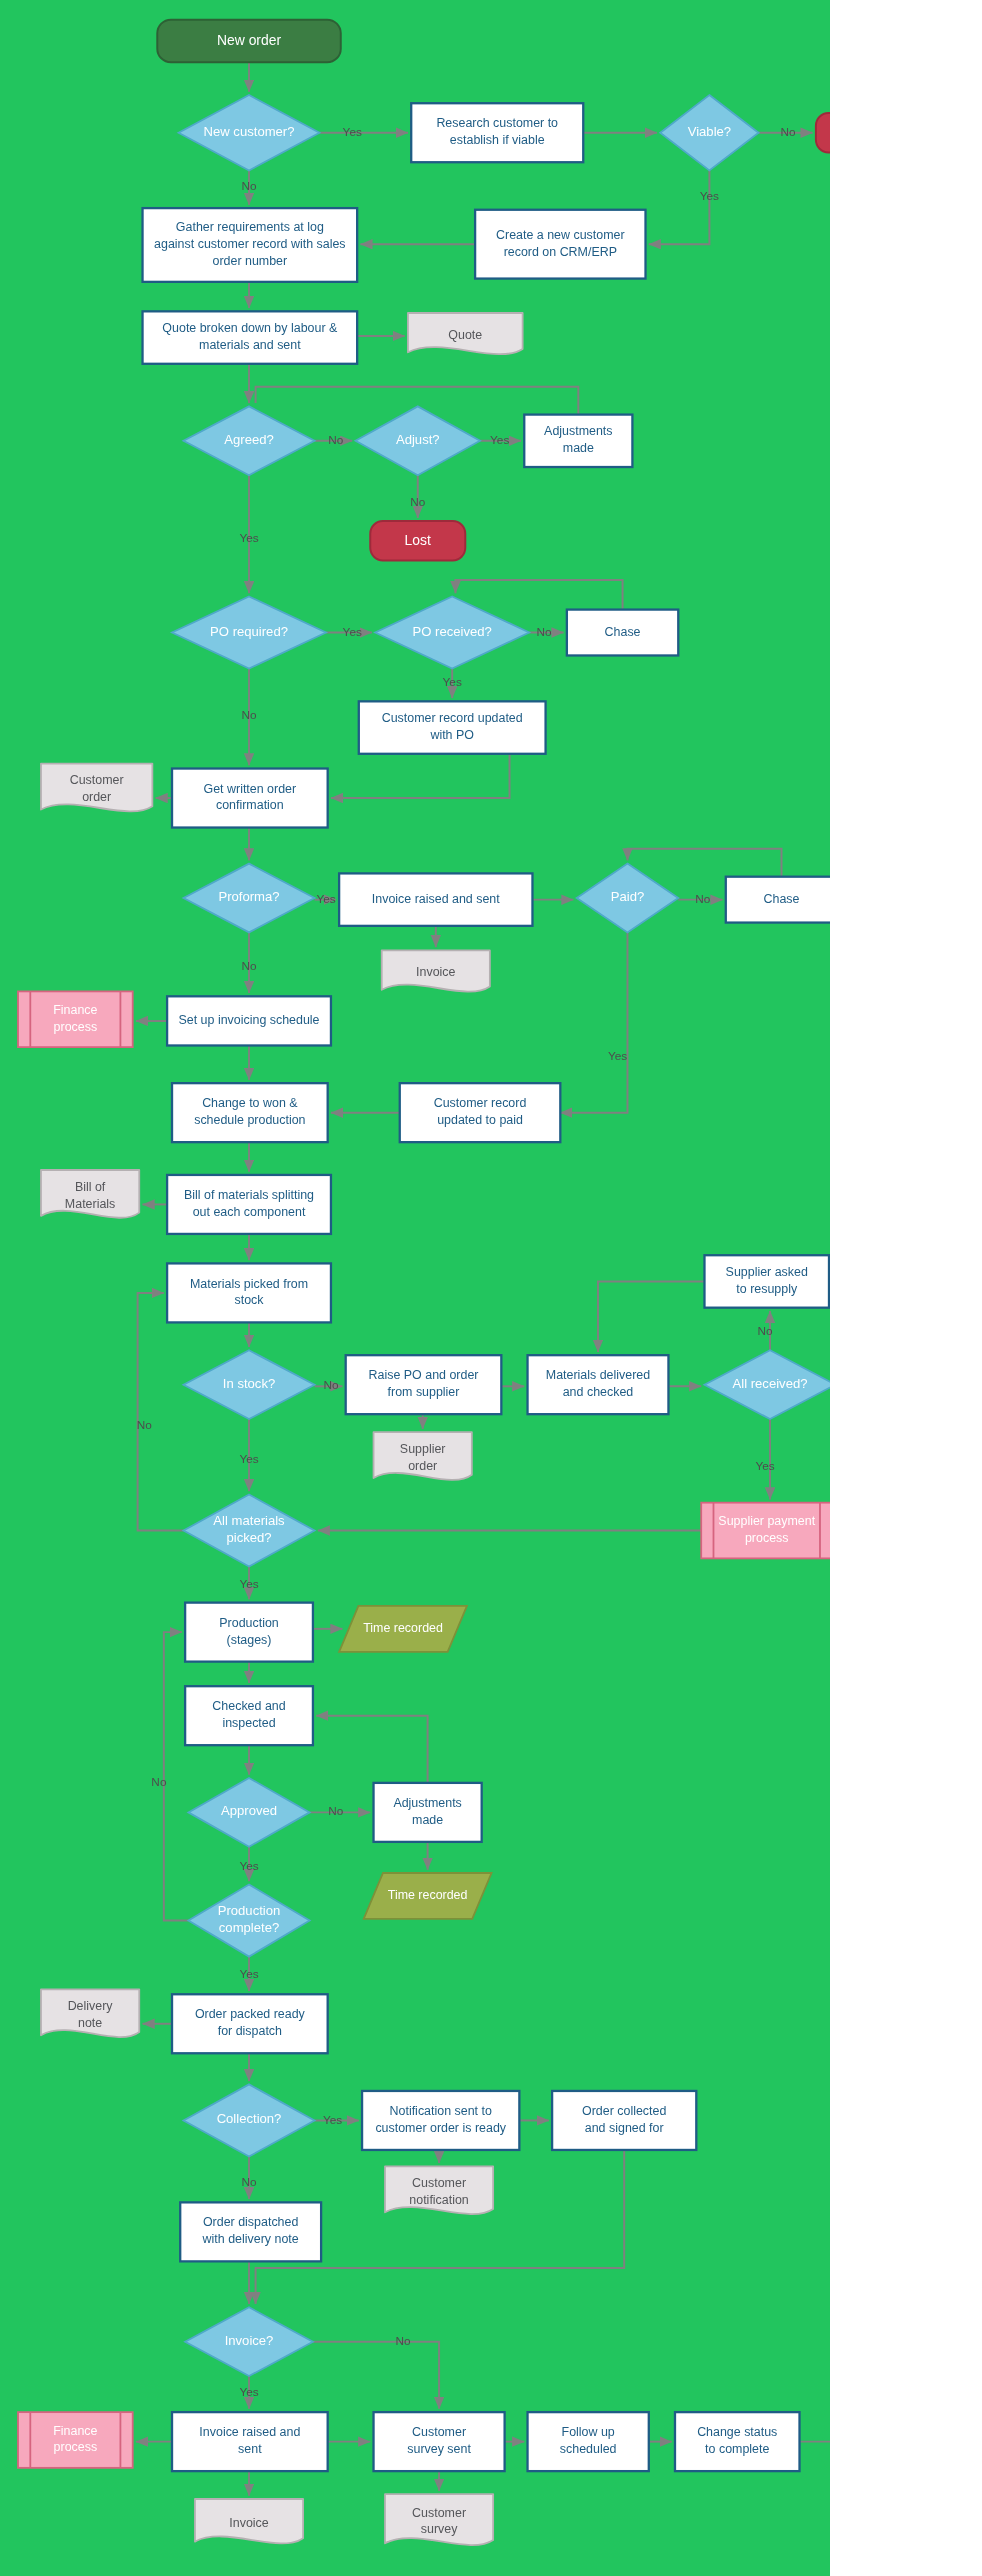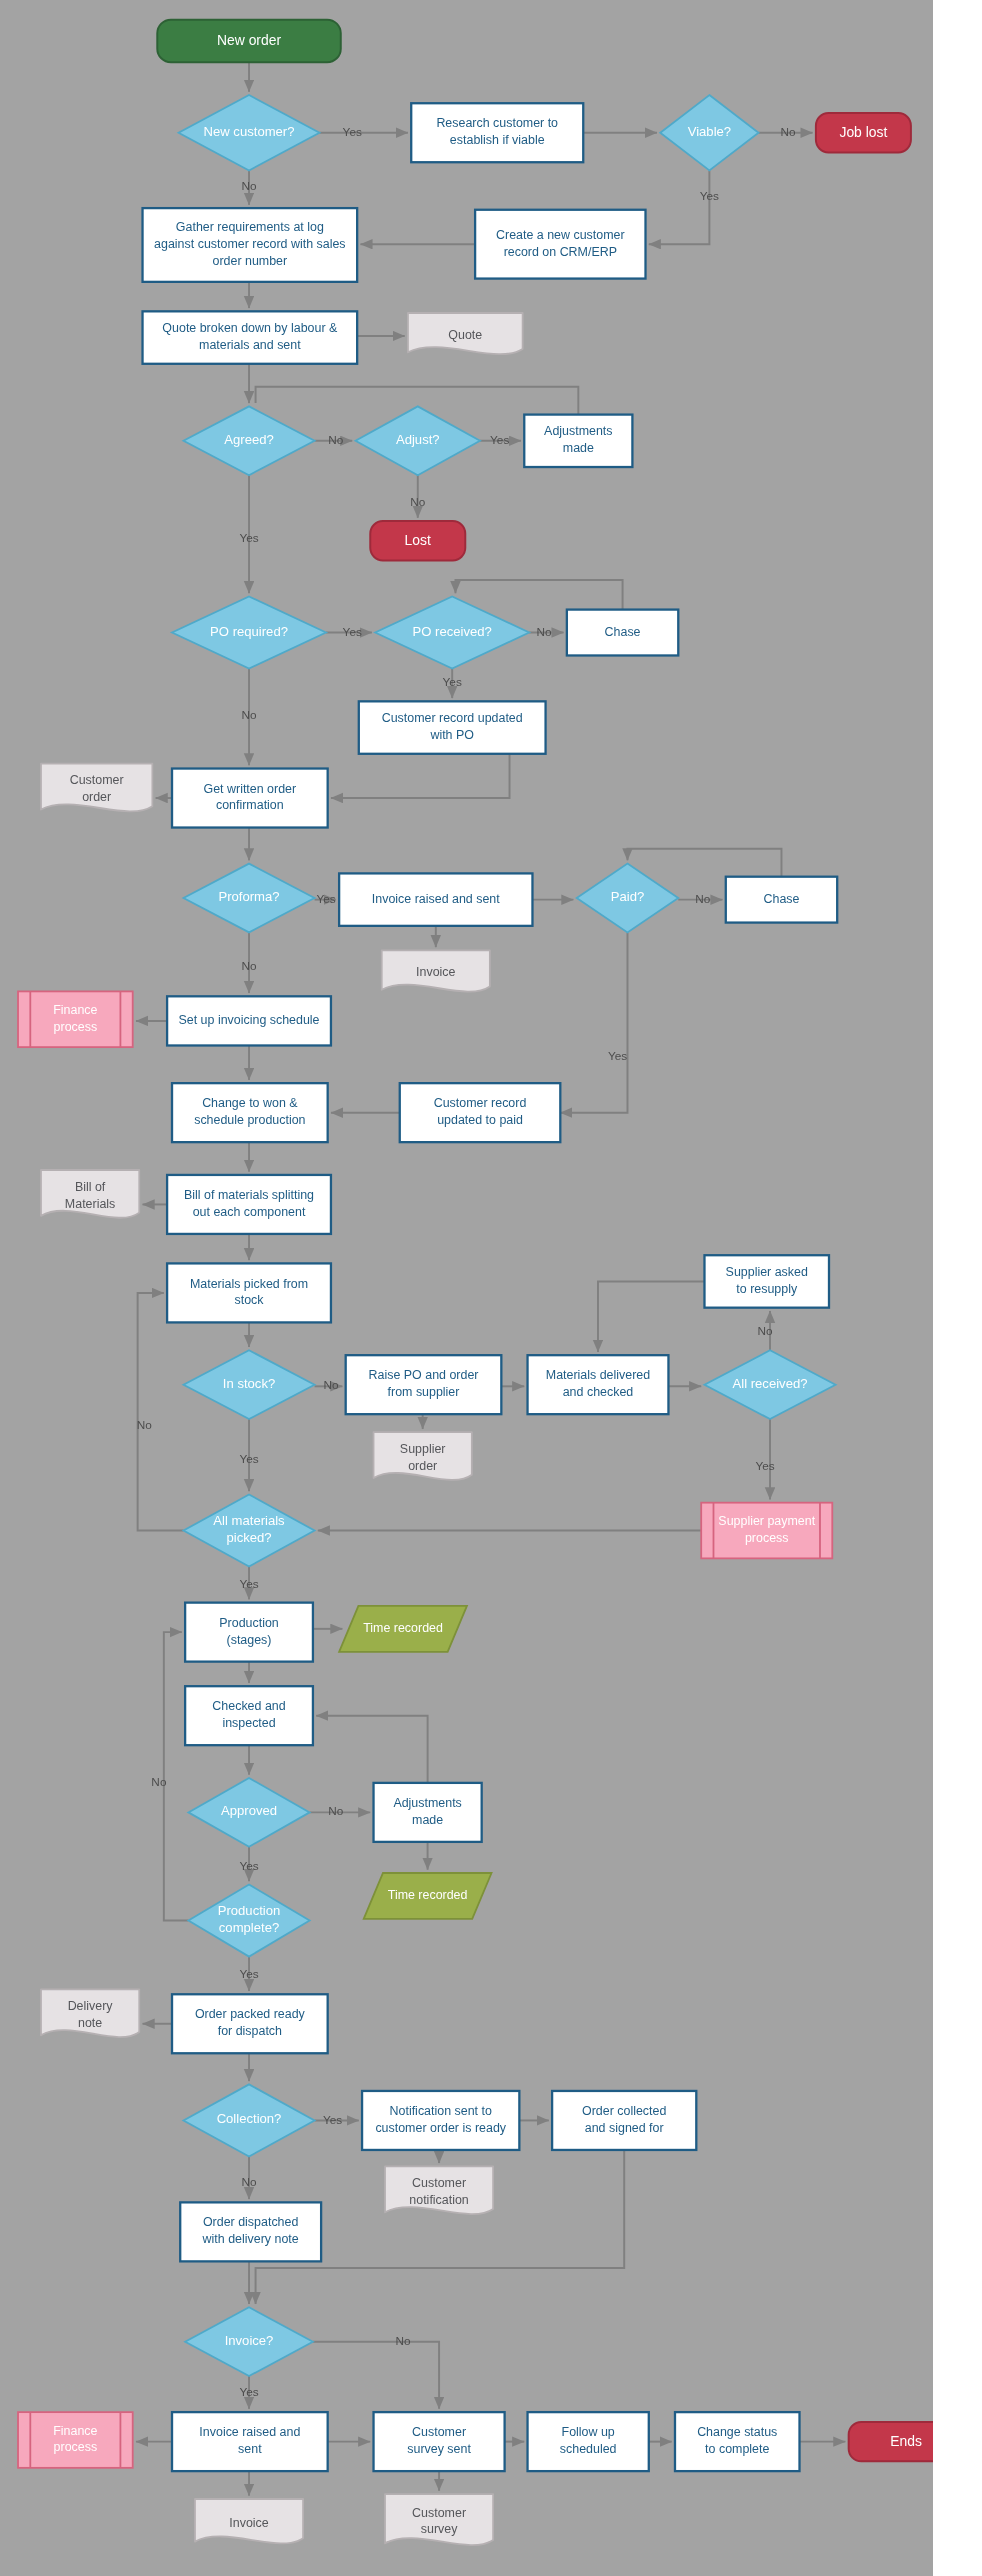--- a/index.html
+++ b/index.html
@@ -1,17 +1,17 @@
 <!DOCTYPE html>
 <html style="font-size:13px"><head>
 <meta charset="utf-8">
 <style>
   html,body{margin:0;padding:0;background:#ffffff;}
   body{font-family:"Liberation Sans","DejaVu Sans",sans-serif;}
-  #stage{position:relative;width:933px;height:2576px;background:#a3a3a3;overflow:hidden;}
+  #stage{position:relative;width:830px;height:2576px;background:#22c55e;overflow:hidden;}
   svg#chart{position:absolute;left:0;top:0;width:983px;height:2576px;}
   text{dominant-baseline:middle;}
 </style>
 </head>
 <body>
 
 <div id="stage">
   <svg id="chart" viewBox="0 0 600 1572" preserveAspectRatio="none">
     <defs>
       <marker id="arrow" markerWidth="9" markerHeight="9" refX="7.4" refY="3.2" orient="auto" markerUnits="userSpaceOnUse">

